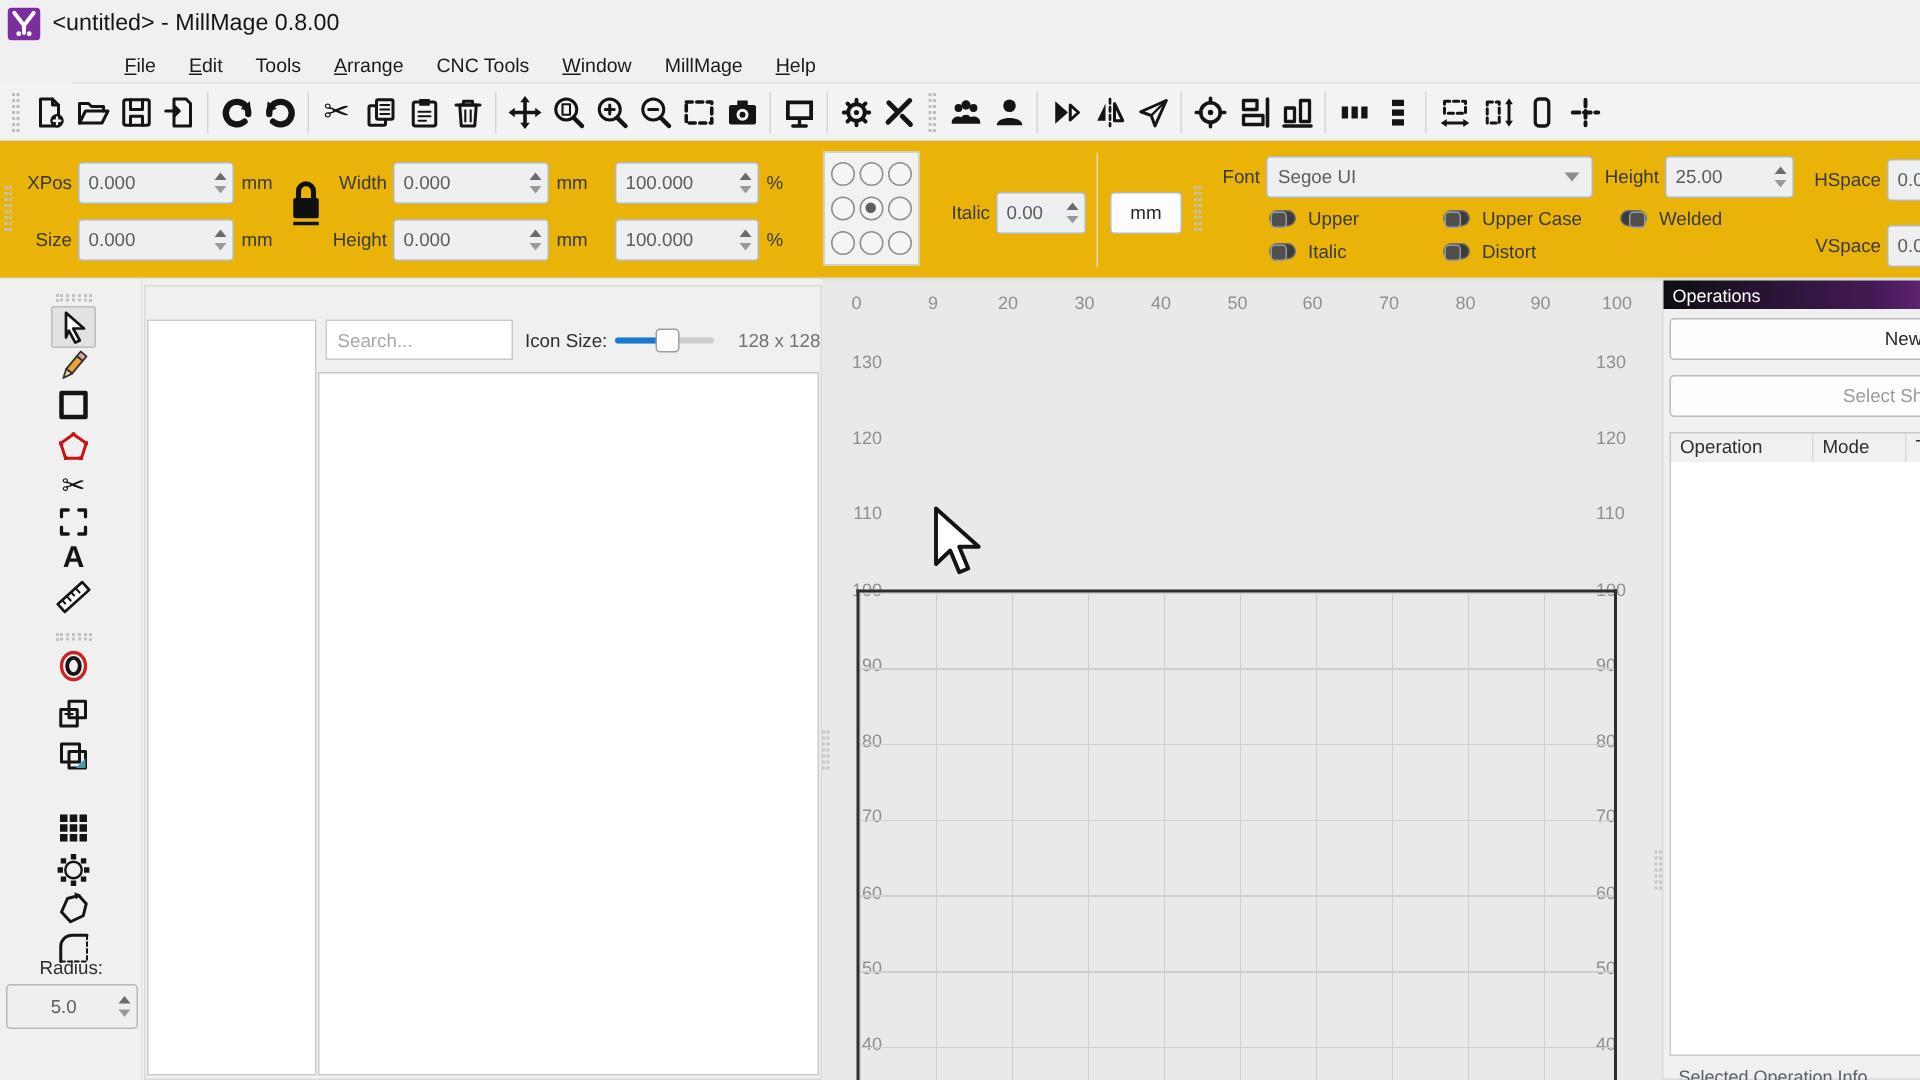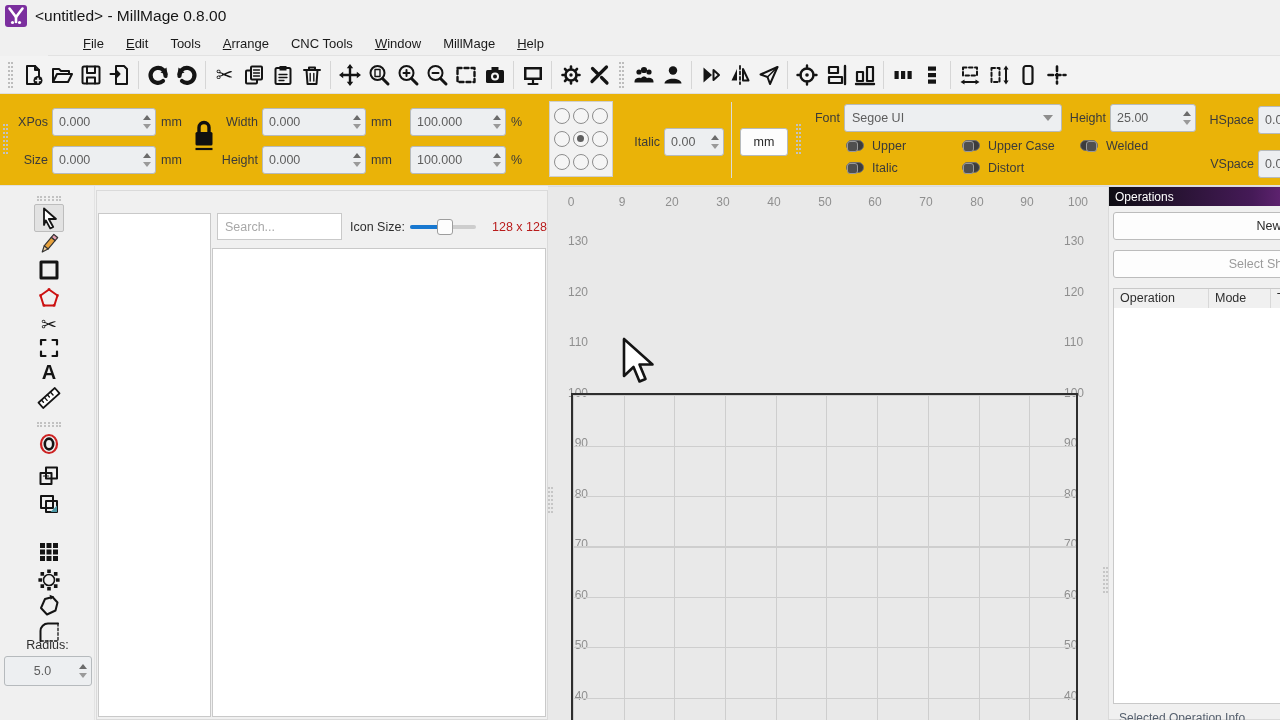--- a/index.html
+++ b/index.html
@@ -67,21 +67,21 @@
   .ph-ico { width:12px; height:12px; margin-left:4px; border:1px solid #40103f; color:#2b0a2b; font-size:9px; line-height:10px; text-align:center; background:rgba(255,255,255,0.12); }
 
   
   .al-list { position:absolute; left:1px; top:22px; width:113px; bottom:2px; background:#fff; border:1px solid #c9c9c9; }
   .al-search { position:absolute; left:120px; top:22px; width:125px; height:27px; border:1px solid #c9c9c9; background:#fff; font-family:"Liberation Sans",sans-serif; font-size:12.5px; padding-left:7px; color:#333; outline:none; }
   .al-search::placeholder { color:#a8a8a8; }
   .al-iconsize { position:absolute; left:253px; top:29px; font-size:12.5px; color:#2e2e2e; }
   .al-slider { position:absolute; left:313px; top:34px; width:66px; height:4px; background:#cdcdcd; border-radius:2px; }
   .al-slider .fill { position:absolute; left:0; top:0; height:4px; width:34px; background:#1878d0; border-radius:2px; }
   .al-slider .handle { position:absolute; left:27px; top:-6px; width:16px; height:16px; background:#fdfdfd; border:1px solid #9d9d9d; border-radius:3px; }
-  .al-size { position:absolute; left:395px; top:29px; font-size:12.5px; color:#b91c1c; }
+  .al-size { position:absolute; left:395px; top:29px; font-size:12.5px; color:#737373; }
   .al-content { position:absolute; left:115px; top:57px; right:1px; bottom:2px; background:#fff; border:1px solid #c9c9c9; }
 
   
   .canvas { position:absolute; left:548px; top:0; width:560px; bottom:0; background:#e9e9e9; border-top:1px solid #dcdcdc; }
   .rlabel { position:absolute; font-size:12px; color:#8f8f8f; }
   .hr-lab { width:30px; text-align:center; top:8px; }
   .vl-lab { width:26px; text-align:right; left:14px; }
   .vr-lab { width:26px; text-align:left; left:516px; }
   .workspace { position:absolute; left:23px; top:206px; width:507px; height:328px;
     border-top:2px solid #2e2e2e; border-left:2px solid #2e2e2e; border-right:2px solid #2e2e2e;

